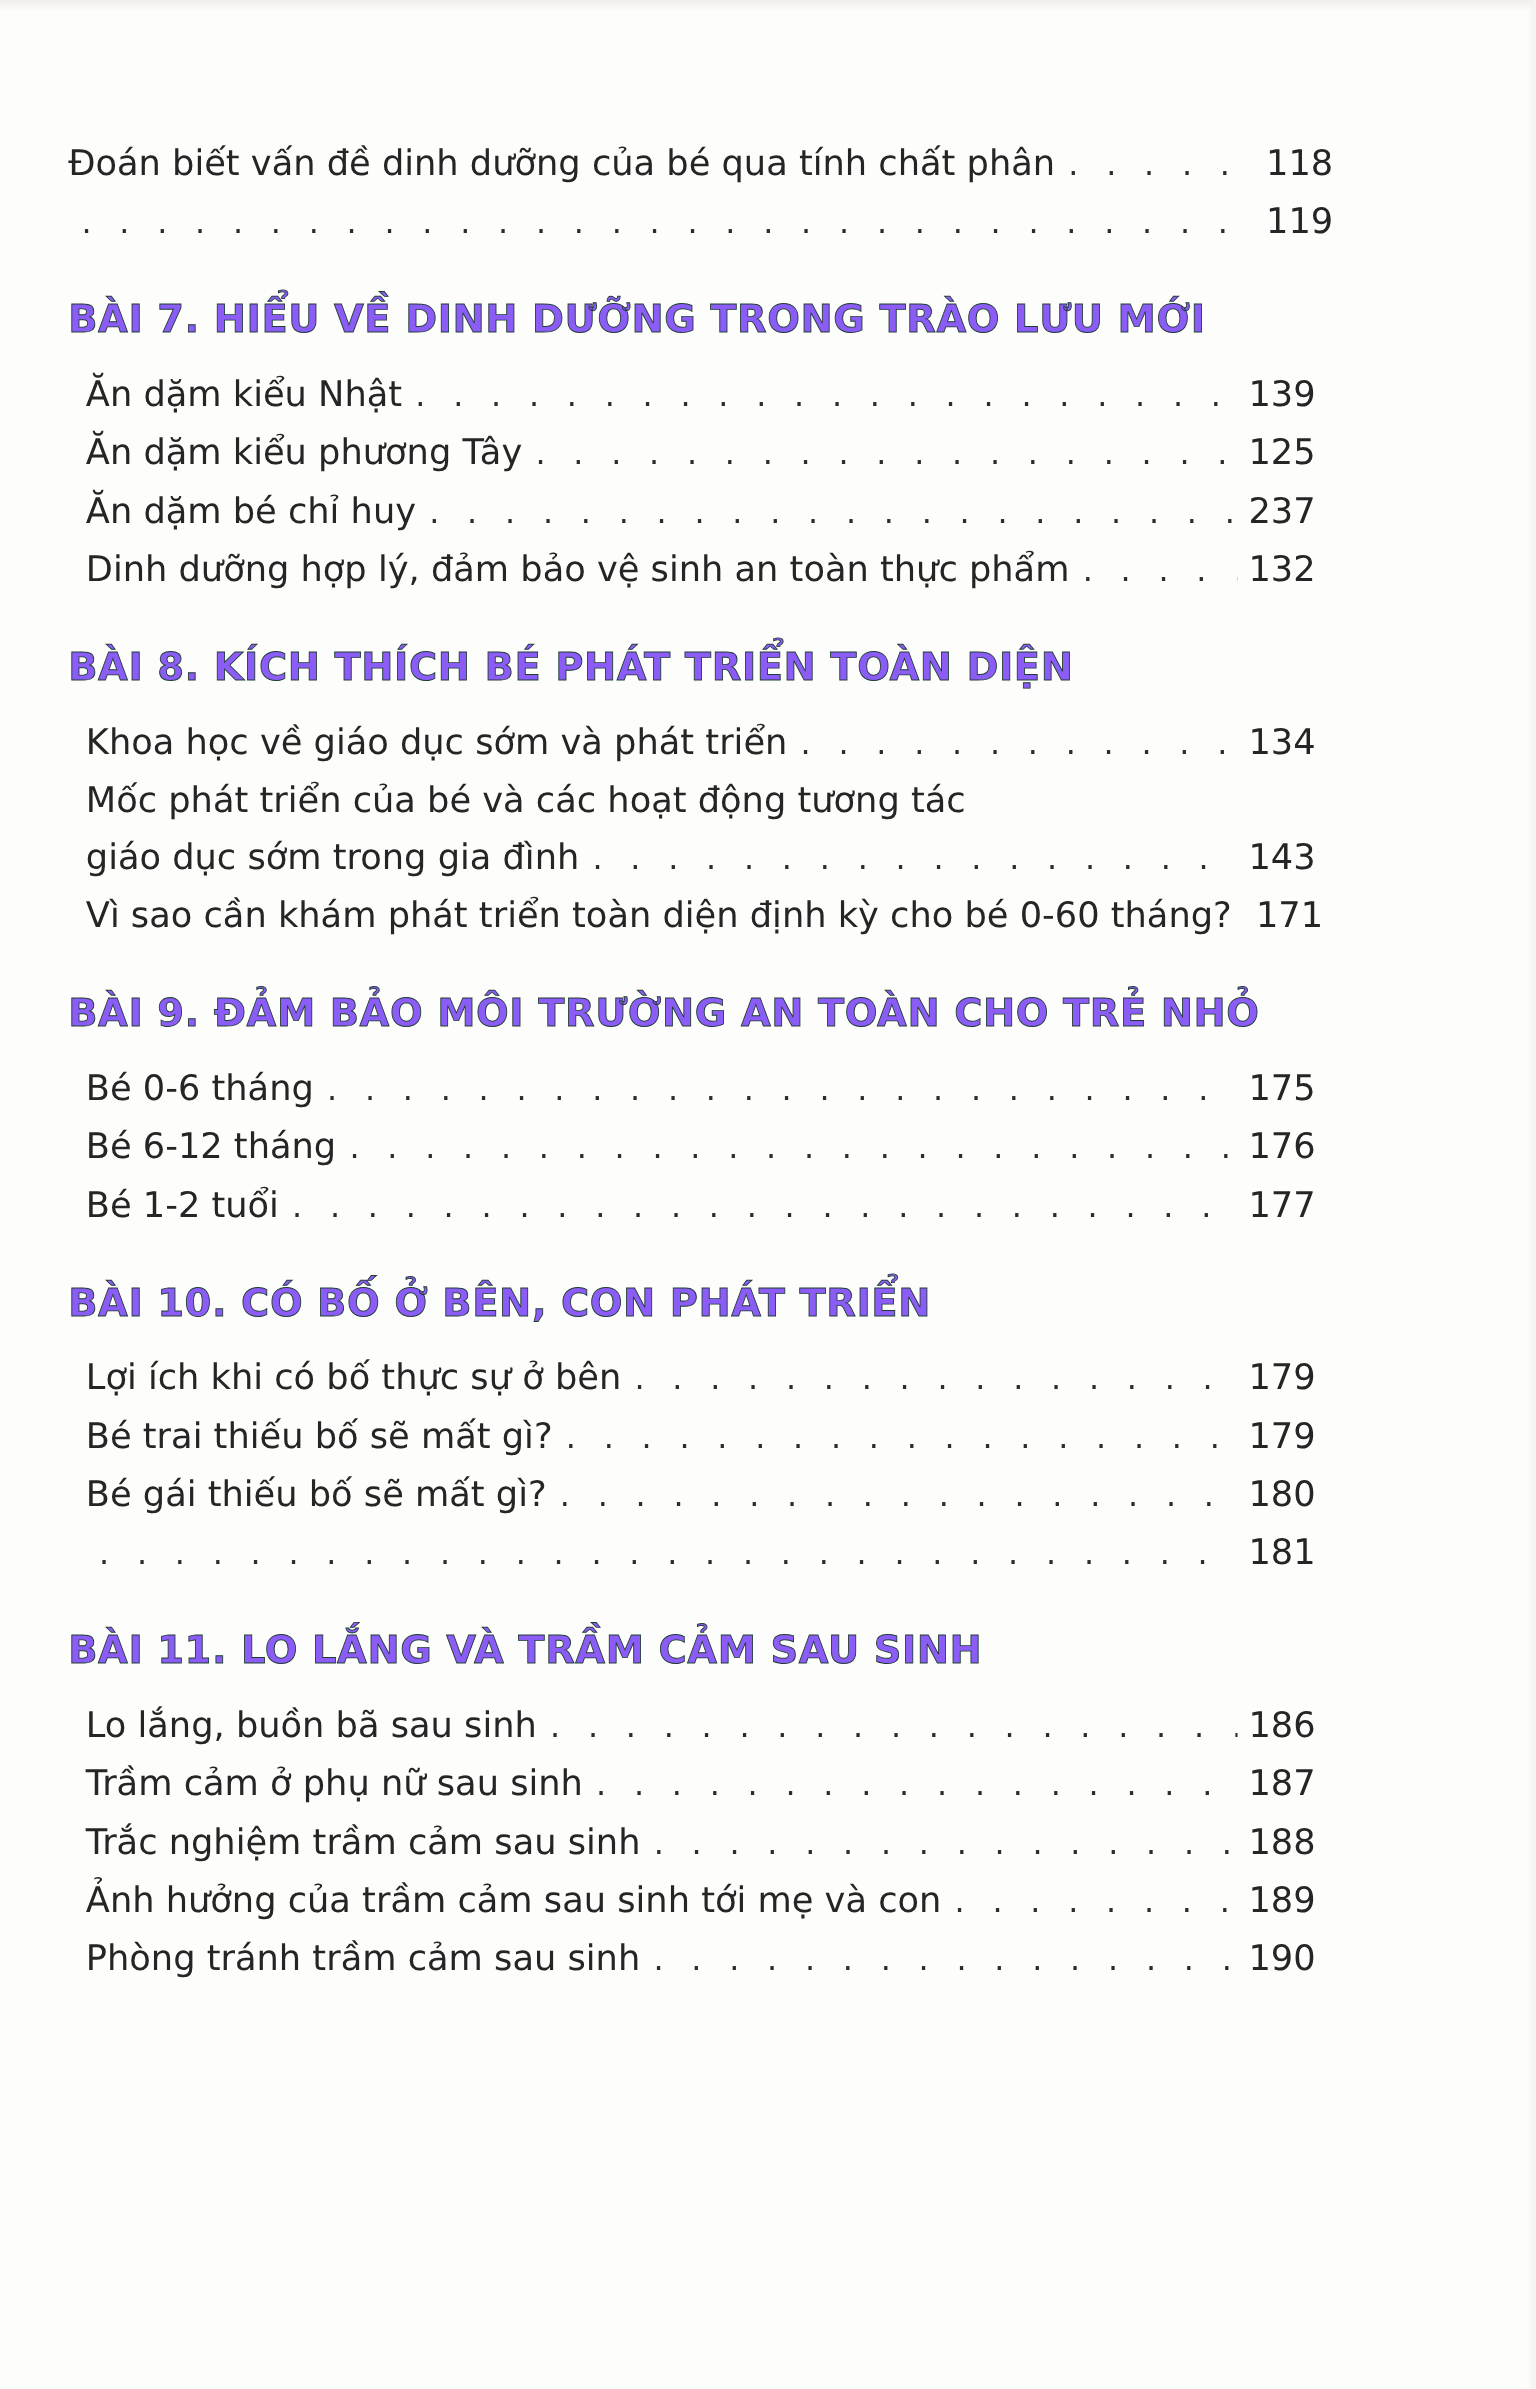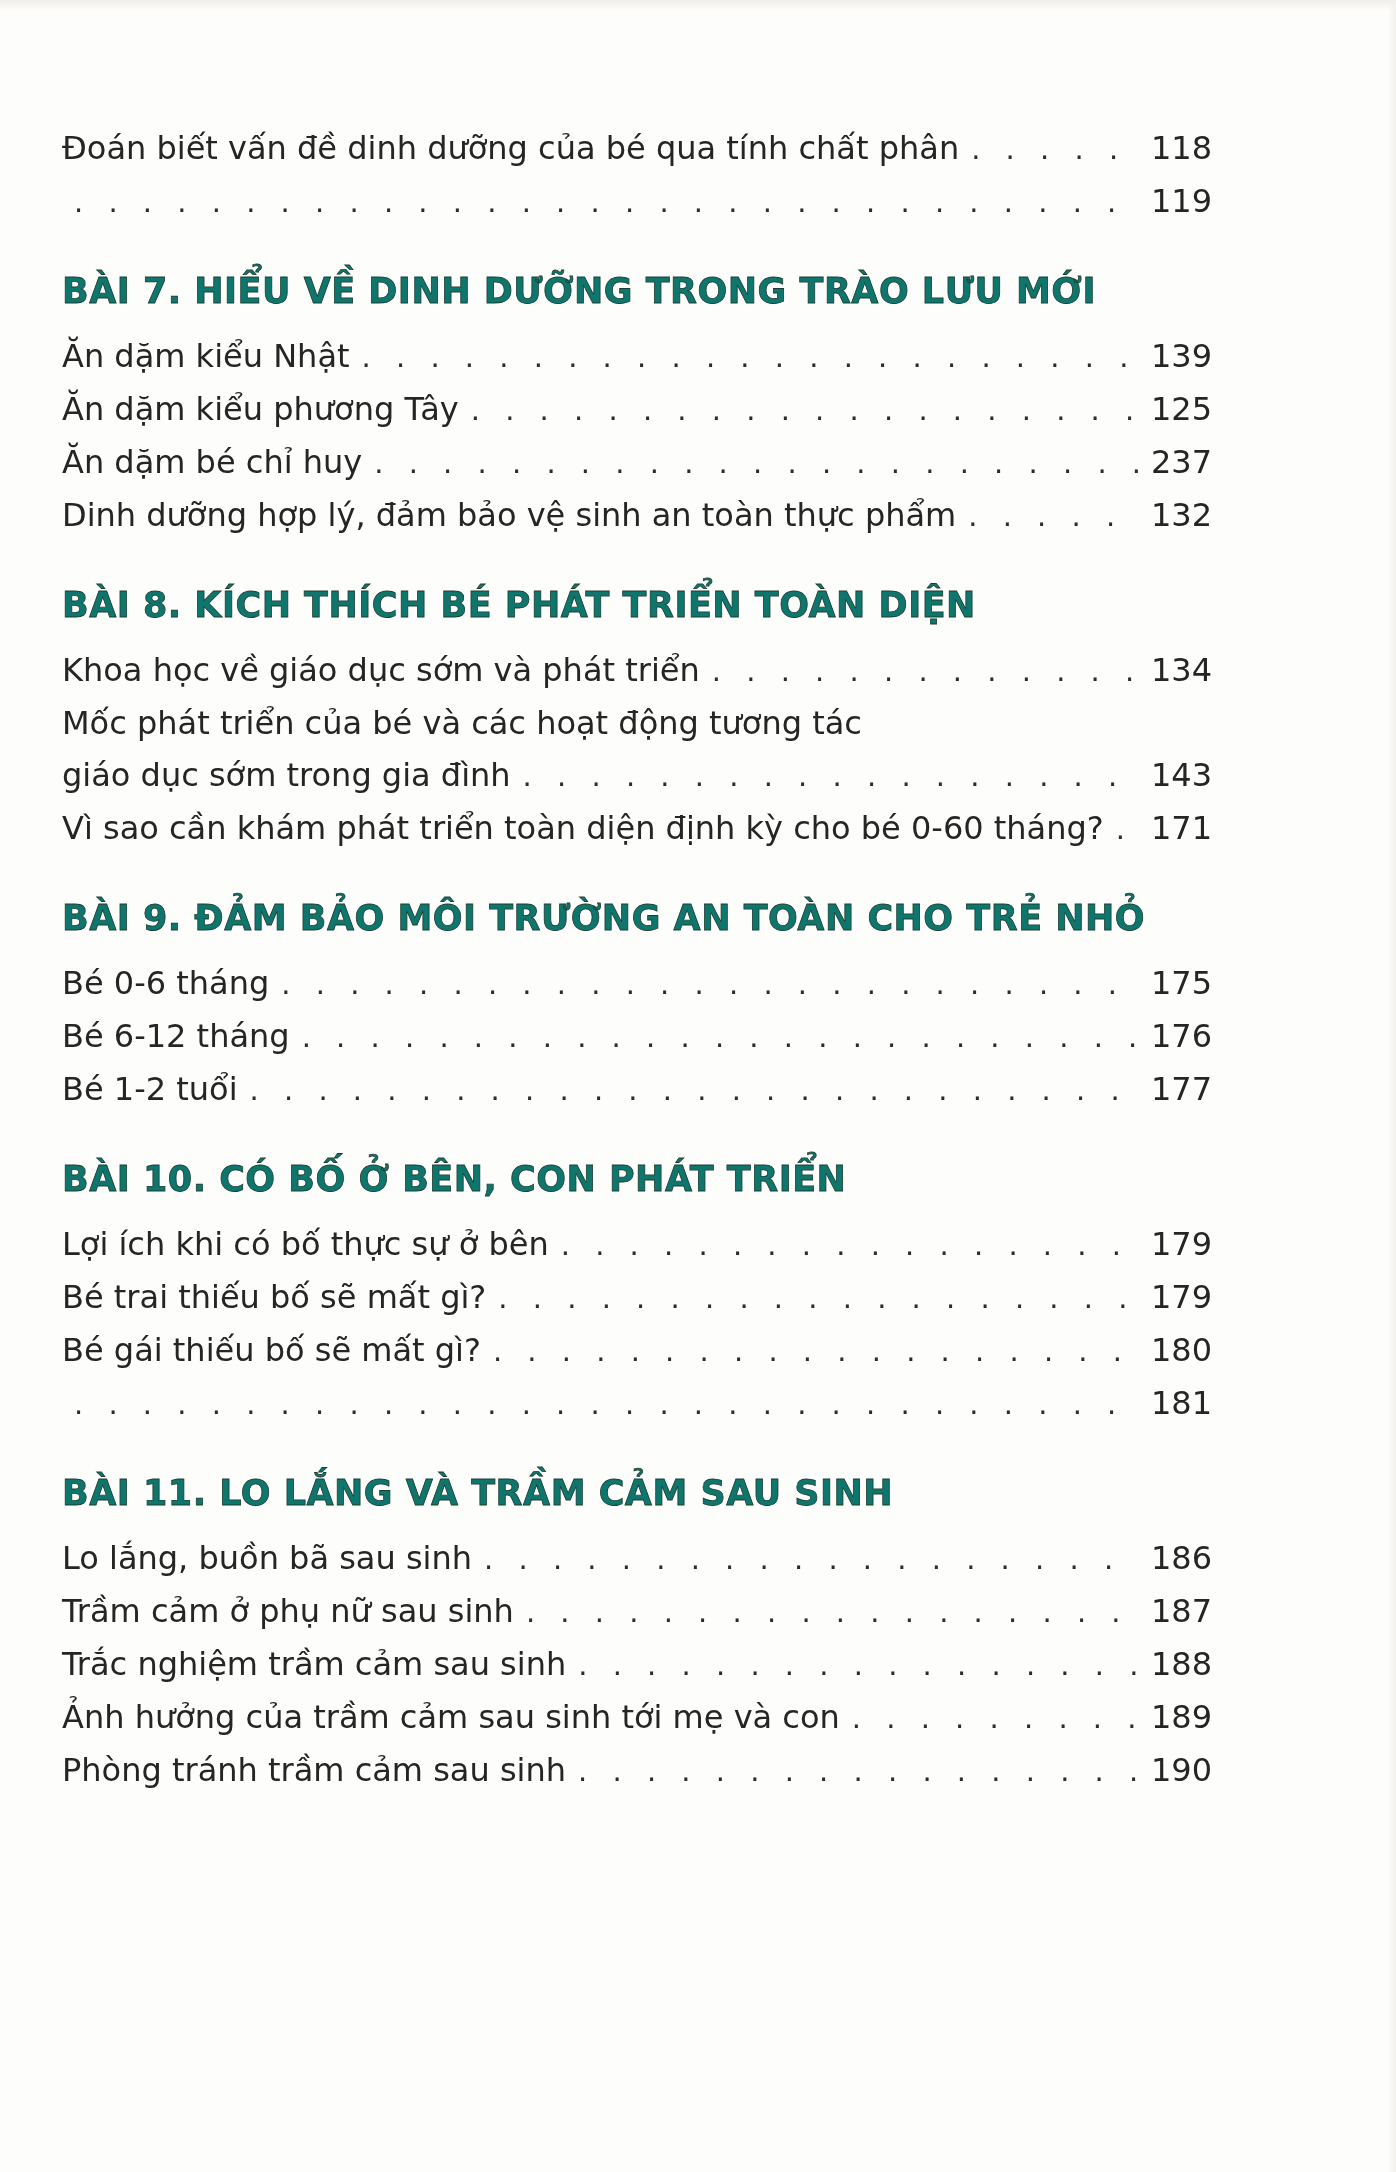--- a/index.html
+++ b/index.html
@@ -61,26 +61,26 @@
   .row .p {
     flex: 0 0 auto;
     font-size: 32px;
   }
   .sec {
     margin: 38px 0 14px 0;
     font-size: 35px;
     line-height: 50px;
     font-weight: 700;
     letter-spacing: 0.5px;
-    color: #0f766e;
+    color: #8b5cf6;
     -webkit-text-stroke: 0.8px #1b3c2e;
     white-space: nowrap;
   }
   .intro { margin-bottom: 13px; }
-  .section-items { margin: 0; text-align: right; }
+  .section-items { margin: 16px; text-align: right; }
 </style>
 </head>
 <body>
 
 <div class="page">
   <div class="content">
 
     <div class="intro">
       <div class="row">
         <span class="t">Đoán biết vấn đề dinh dưỡng của bé qua tính chất phân</span>

